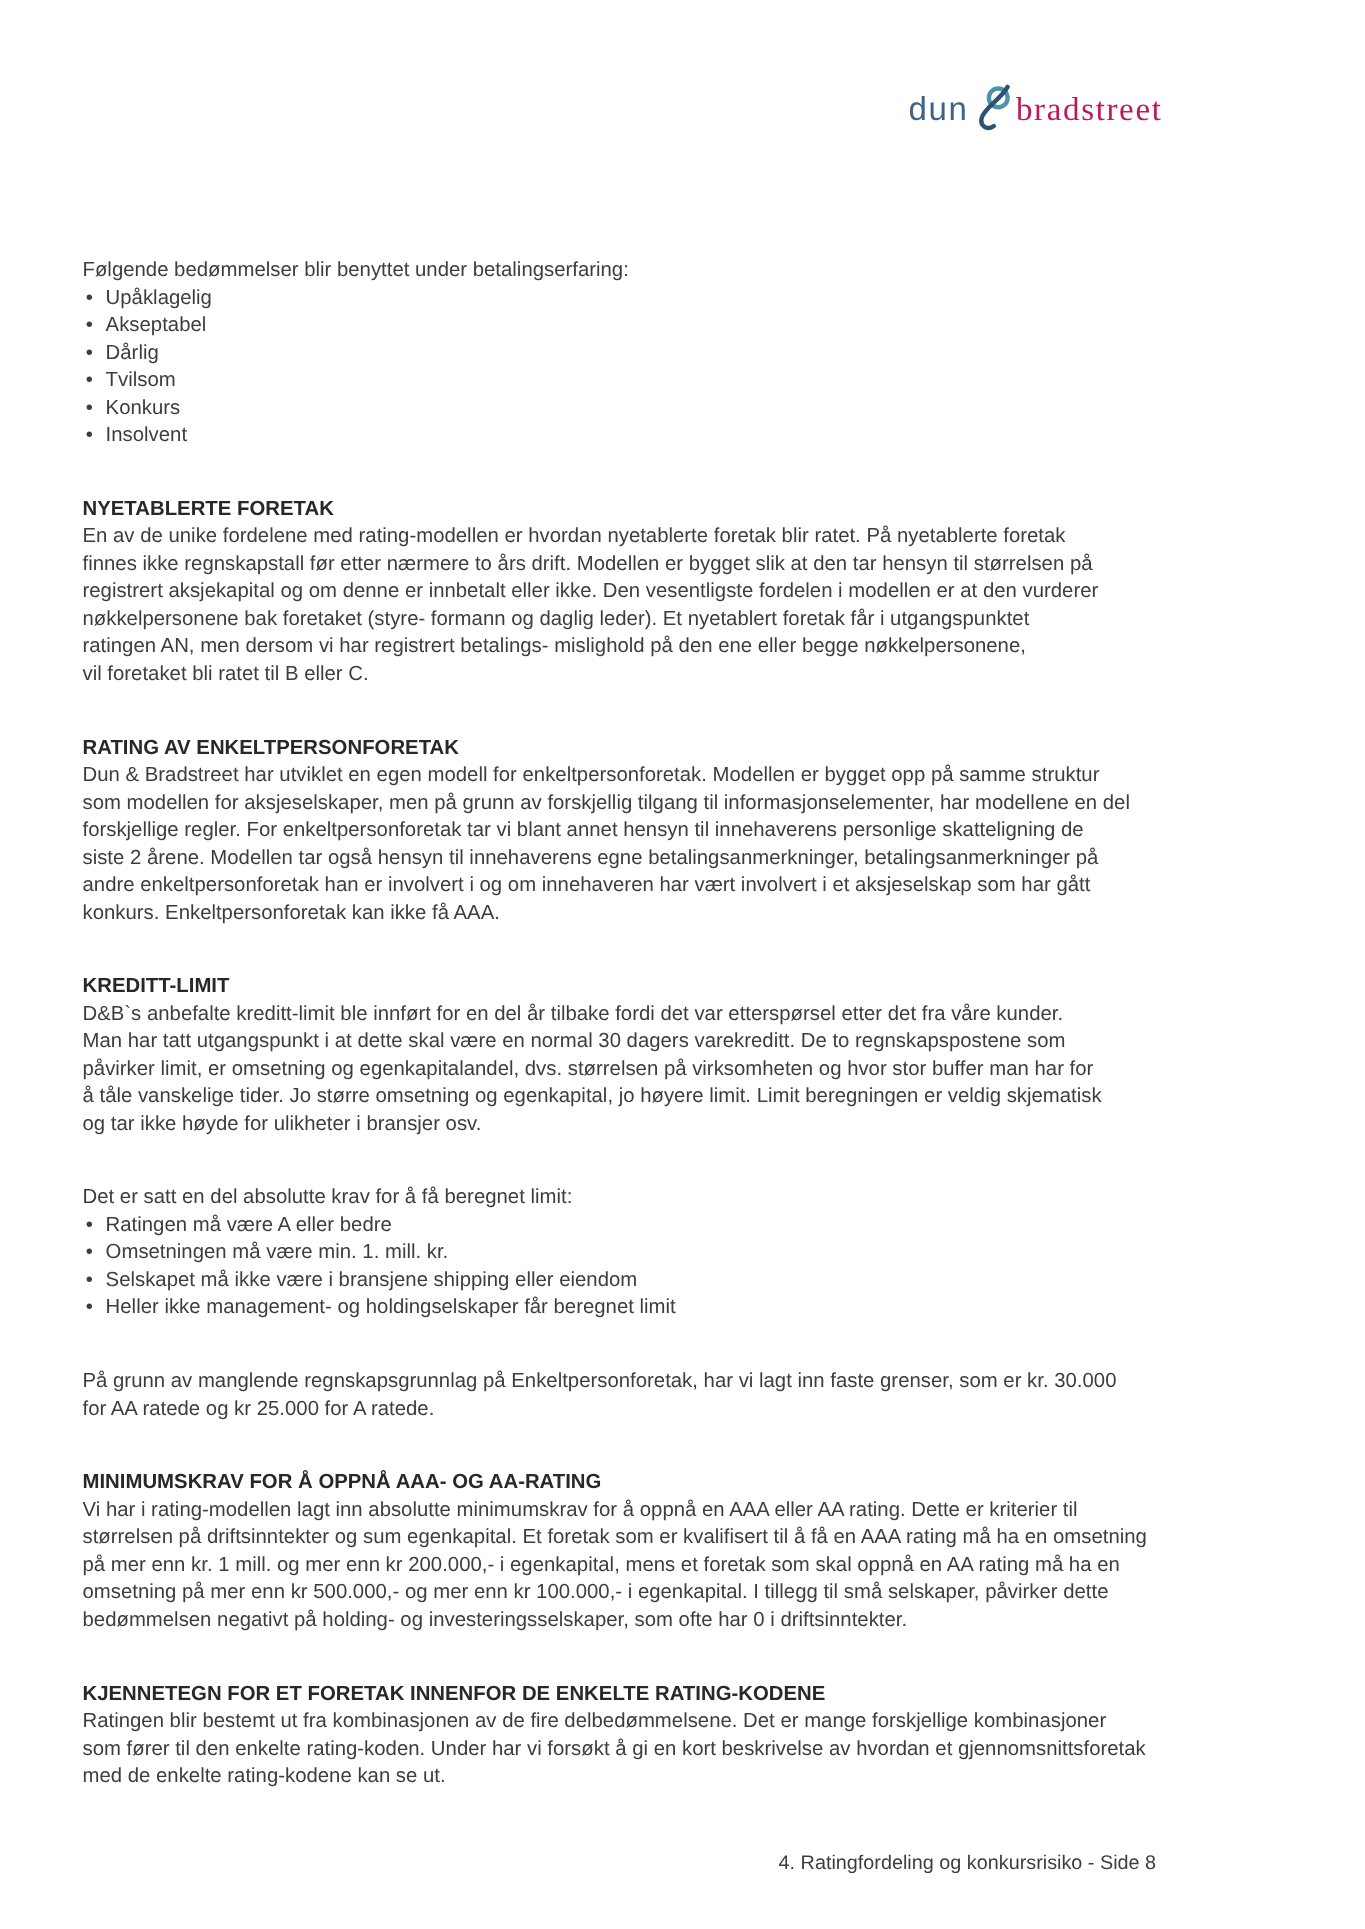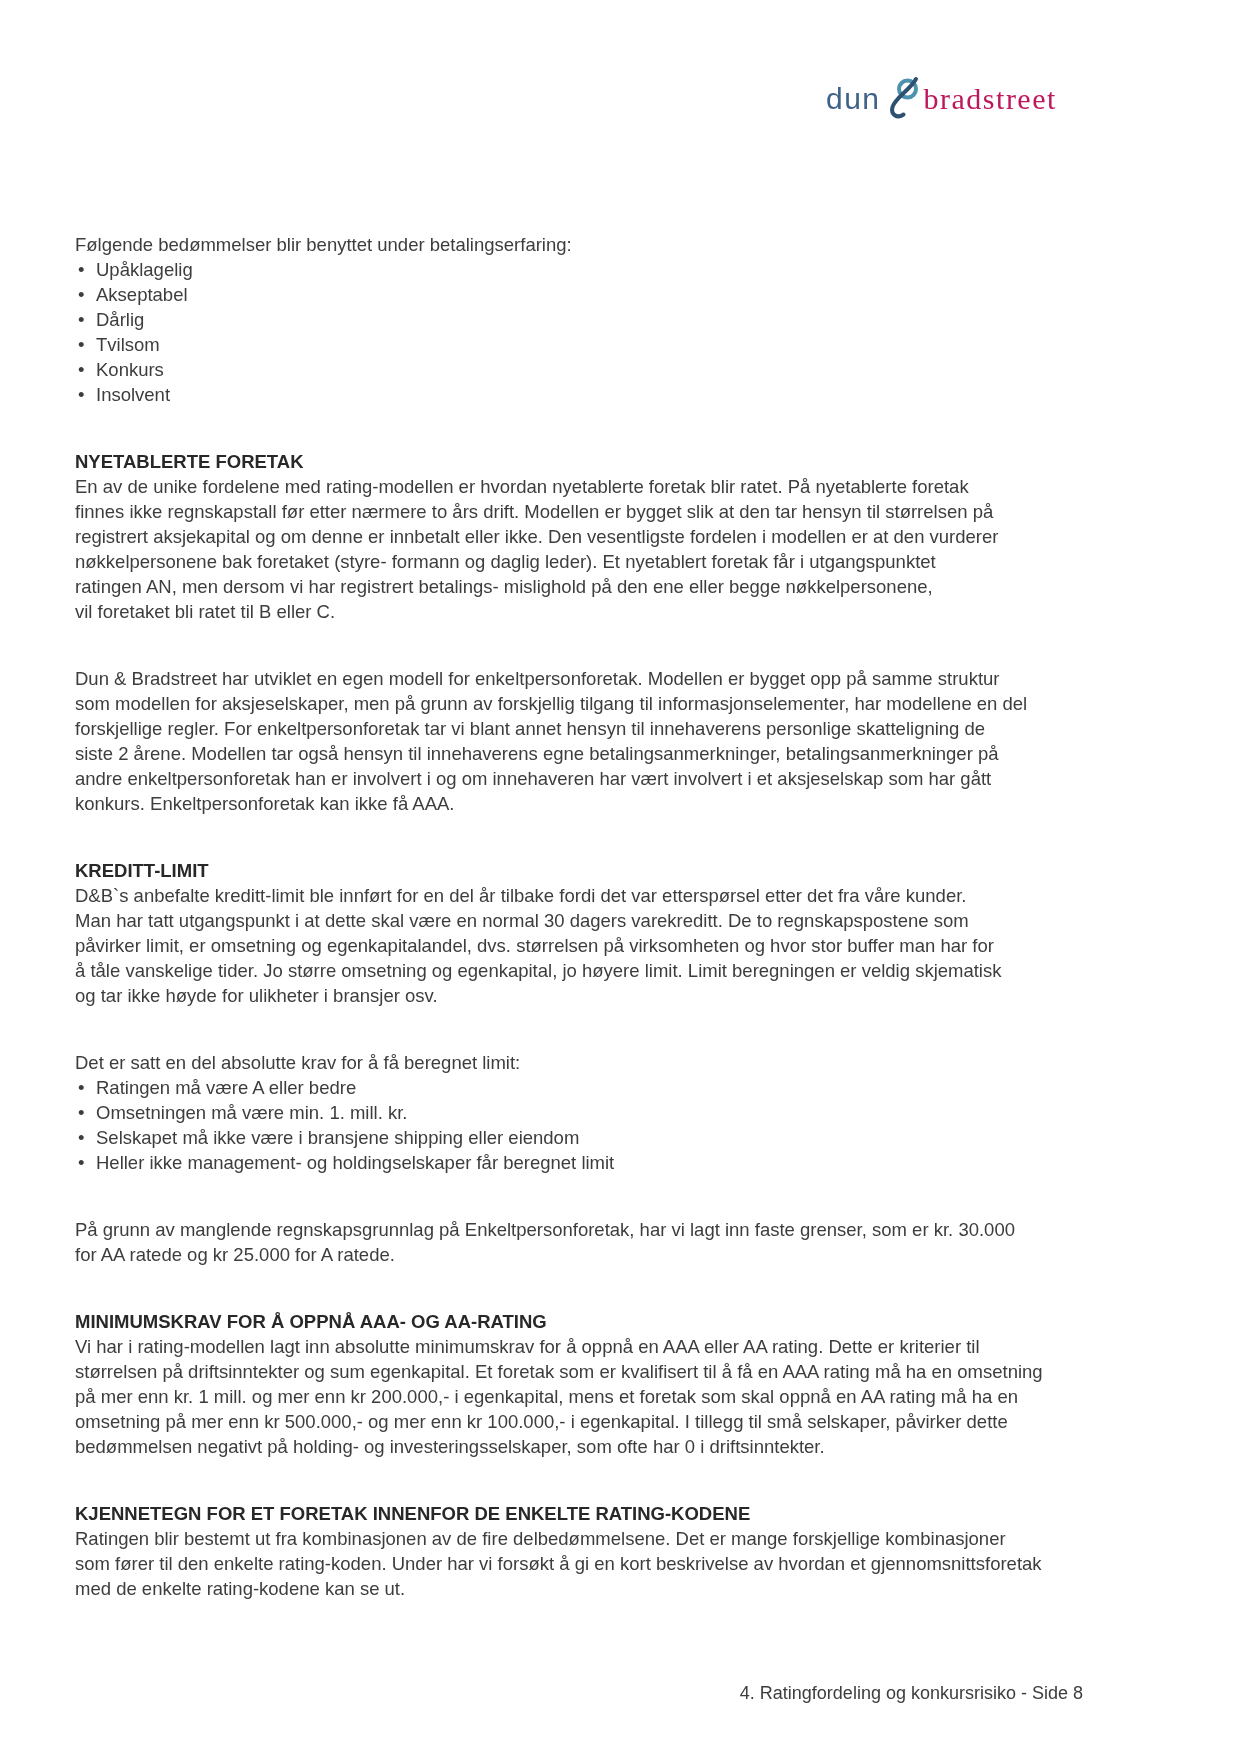--- a/index.html
+++ b/index.html
@@ -70,21 +70,21 @@
     position: absolute;
     left: 3px;
     top: 0;
     color: #3d3d3d;
   }
 
   
   .footer {
     position: absolute;
     top: 1681px;
-    right: 158px;
+    right: 190px;
     color: #3d3d3d;
     font-size: 18px;
     line-height: 25px;
     white-space: nowrap;
     margin-left: 36px;
   }
 </style>
 </head>
 <body>
 
@@ -119,20 +119,21 @@
       <h2>NYETABLERTE FORETAK</h2>
       <p>En av de unike fordelene med rating-modellen er hvordan nyetablerte foretak blir ratet. På nyetablerte foretak
 finnes ikke regnskapstall før etter nærmere to års drift. Modellen er bygget slik at den tar hensyn til størrelsen på
 registrert aksjekapital og om denne er innbetalt eller ikke. Den vesentligste fordelen i modellen er at den vurderer
 nøkkelpersonene bak foretaket (styre- formann og daglig leder). Et nyetablert foretak får i utgangspunktet
 ratingen AN, men dersom vi har registrert betalings- mislighold på den ene eller begge nøkkelpersonene,
 vil foretaket bli ratet til B eller C.</p>
     </div>
 
     <div class="block">
+      <h2>RATING AV ENKELTPERSONFORETAK</h2>
       <p>Dun &amp; Bradstreet har utviklet en egen modell for enkeltpersonforetak. Modellen er bygget opp på samme struktur
 som modellen for aksjeselskaper, men på grunn av forskjellig tilgang til informasjonselementer, har modellene en del
 forskjellige regler. For enkeltpersonforetak tar vi blant annet hensyn til innehaverens personlige skatteligning de
 siste 2 årene. Modellen tar også hensyn til innehaverens egne betalingsanmerkninger, betalingsanmerkninger på
 andre enkeltpersonforetak han er involvert i og om innehaveren har vært involvert i et aksjeselskap som har gått
 konkurs. Enkeltpersonforetak kan ikke få AAA.</p>
     </div>
 
     <div class="block">
       <h2>KREDITT-LIMIT</h2>

